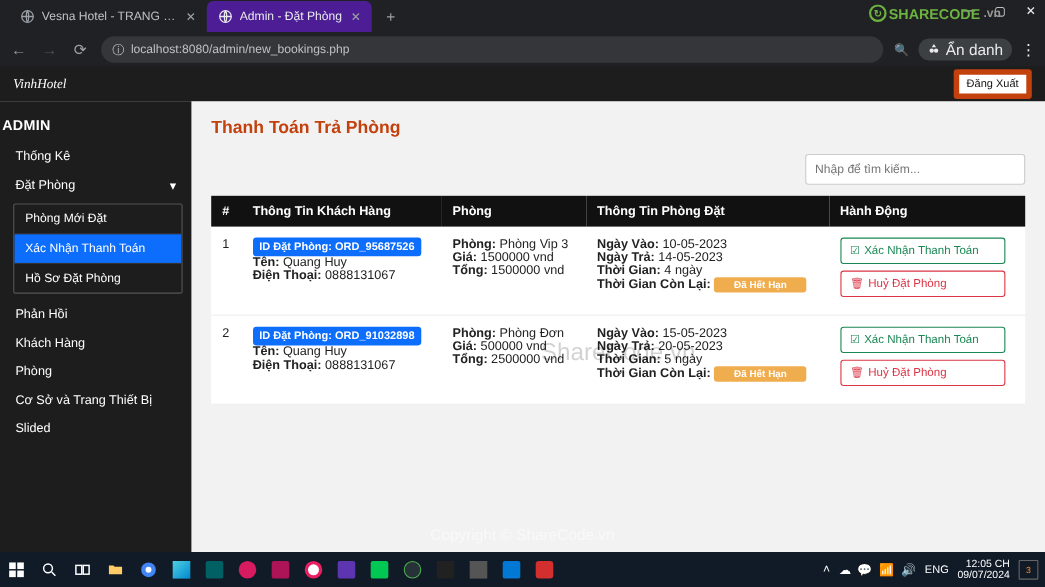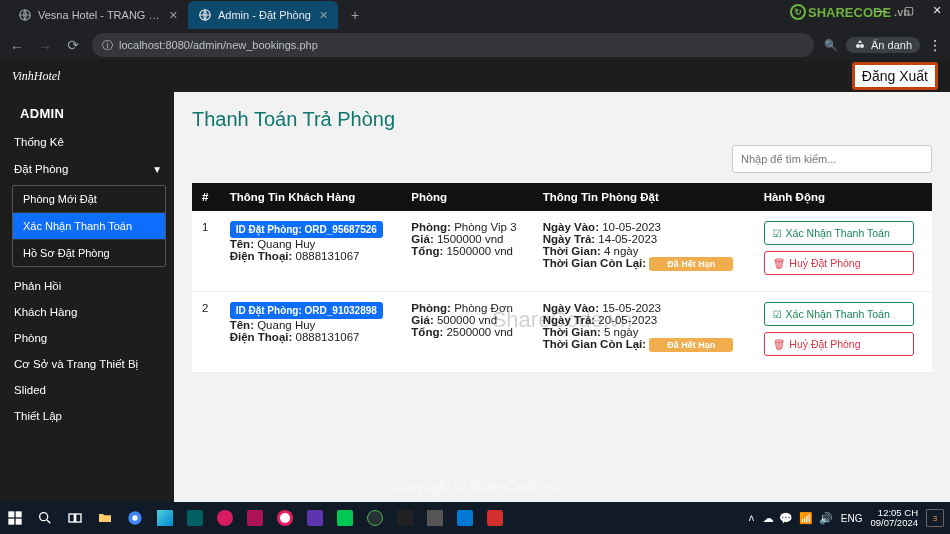--- a/index.html
+++ b/index.html
@@ -2,54 +2,54 @@
 <html><head>
 <meta charset="utf-8">
 <style>
   * { margin: 0; padding: 0; box-sizing: border-box; font-family: "Segoe UI", Arial, sans-serif; }
   html, body { width: 950px; height: 534px; overflow: hidden; background: #000; }
 
   
   .browser-chrome { background: #202124; color: #e8eaed; width: 100%; }
   .tab-bar { display: flex; align-items: center; height: 30px; background: #202124; padding: 0 8px; }
   .tab { display: flex; align-items: center; height: 28px; padding: 0 10px; font-size: 11px; color: #bdc1c6; border-radius: 6px 6px 0 0; max-width: 180px; }
-  .tab.active { background: #0c4a6e; color: #e8eaed; }
+  .tab.active { background: #4c1d95; color: #e8eaed; }
   .tab-favicon { width: 14px; height: 14px; margin-right: 6px; flex-shrink: 0; }
   .tab-title { white-space: nowrap; overflow: hidden; text-overflow: ellipsis; flex: 1; }
   .tab-close { margin-left: 8px; font-size: 11px; color: #9aa0a6; cursor: pointer; }
   .new-tab { margin-left: 6px; color: #9aa0a6; font-size: 14px; width: 22px; text-align: center; cursor: pointer; }
   .win-controls { position: absolute; right: 6px; top: 4px; display: flex; gap: 14px; color: #e8eaed; font-size: 11px; }
   .win-btn { width: 14px; text-align: center; cursor: pointer; }
 
   .addr-bar { display: flex; align-items: center; height: 30px; padding: 0 8px; gap: 10px; background: #202124; }
   .nav-btn { color: #9aa0a6; font-size: 14px; width: 18px; text-align: center; cursor: pointer; }
   .url-box { flex: 1; display: flex; align-items: center; background: #35363a; border-radius: 14px; height: 24px; padding: 0 10px; font-size: 11px; color: #bdc1c6; }
   .url-box .info-icon { margin-right: 6px; font-size: 11px; }
   .addr-right { display: flex; align-items: center; gap: 8px; color: #e8eaed; font-size: 11px; }
-  .incognito-badge { display: flex; align-items: center; background: #3c4043; border-radius: 12px; padding: 2px 8px; font-size: 11px; gap: 5px; }
+  .incognito-badge { display: flex; align-items: center; background: #3c4043; border-radius: 12px; padding: 2px 8px; font-size: 14px; gap: 5px; }
   .kebab { font-size: 14px; cursor: pointer; }
 
   
   .page-topbar { background: #1d1d1d; color: #fff; display: flex; align-items: center; justify-content: space-between; height: 32px; padding: 0 12px; }
   .brand { font-family: Georgia, serif; font-style: italic; font-size: 12px; }
-  .logout-btn { background: #fff; color: #111; border: 3px solid #c2410c; border-radius: 3px; font-size: 14px; padding: 3px 7px; cursor: pointer; }
+  .logout-btn { background: #fff; color: #111; border: 5px solid #c2410c; border-radius: 3px; font-size: 10px; padding: 3px 7px; cursor: pointer; }
 
   
   .app-body { display: flex; height: calc(534px - 30px - 30px - 32px - 32px); background: #f2f2f2; }
   .sidebar { width: 174px; background: #1d1d1d; color: #fff; padding-top: 8px; font-size: 11.5px; }
-  .sidebar h3 { font-size: 13px; font-weight: 700; padding: 6px 20px 8px; letter-spacing: .3px; }
+  .sidebar h3 { font-size: 13px; font-weight: 700; padding: 6px 2px 8px; letter-spacing: .3px; }
   .side-item { padding: 7px 14px; cursor: pointer; display: flex; align-items: center; justify-content: space-between; }
   .submenu { margin: 2px 8px 6px 12px; border: 1px solid #555; border-radius: 2px; overflow: hidden; }
   .submenu .sub-item { padding: 7px 10px; font-size: 11px; cursor: pointer; border-bottom:1px solid #333; }
   .submenu .sub-item:last-child{border-bottom:none;}
   .submenu .sub-item.active { background: #0d6efd; color: #fff; }
 
   
   .content { flex: 1; padding: 16px 18px; overflow: auto; position: relative; }
-  .page-title { font-size: 20px; font-weight: 400; color: #0f766e; margin-bottom: 14px; }
+  .page-title { font-size: 16px; font-weight: 700; color: #c2410c; margin-bottom: 14px; }
   .search-wrap { display: flex; justify-content: flex-end; margin-bottom: 10px; }
   .search-input { width: 200px; height: 28px; border: 1px solid #ccc; border-radius: 3px; padding: 0 8px; font-size: 11px; color: #555; }
 
   table.data { width: 100%; border-collapse: collapse; font-size: 11.5px; background: #fff; }
   table.data thead th { background: #111; color: #fff; text-align: left; padding: 8px 10px; font-weight: 600; font-size: 11.5px; }
   table.data td { padding: 10px; vertical-align: top; border-bottom: 1px solid #eee; color: #222; }
   .badge-id { display: inline-block; background: #0d6efd; color: #fff; font-size: 10px; font-weight: 600; padding: 3px 6px; border-radius: 3px; }
   .badge-warn { display: inline-block; background: #f0ad4e; color: #fff; font-size: 9px; font-weight: 600; padding: 2px 18px; border-radius: 3px; }
   .bold { font-weight: 600; }
   .action-btn { display: block; border: 1px solid; border-radius: 3px; padding: 5px 8px; font-size: 10.5px; background: #fff; cursor: pointer; margin-bottom: 6px; min-width:150px; text-align:left; }
@@ -151,23 +151,20 @@
         <span>Khách Hàng</span>
       </div>
     <div class="side-item">
         <span>Phòng</span>
       </div>
     <div class="side-item">
         <span>Cơ Sở và Trang Thiết Bị</span>
       </div>
     <div class="side-item">
         <span>Slided</span>
-      </div>
-    <div class="side-item">
-        <span>Thiết Lập</span>
       </div>
   </div>
 
   <div class="content">
     <div class="page-title">Thanh Toán Trả Phòng</div>
     <div class="search-wrap">
       <input class="search-input" placeholder="Nhập để tìm kiếm..." style="">
     </div>
 
     <table class="data">

